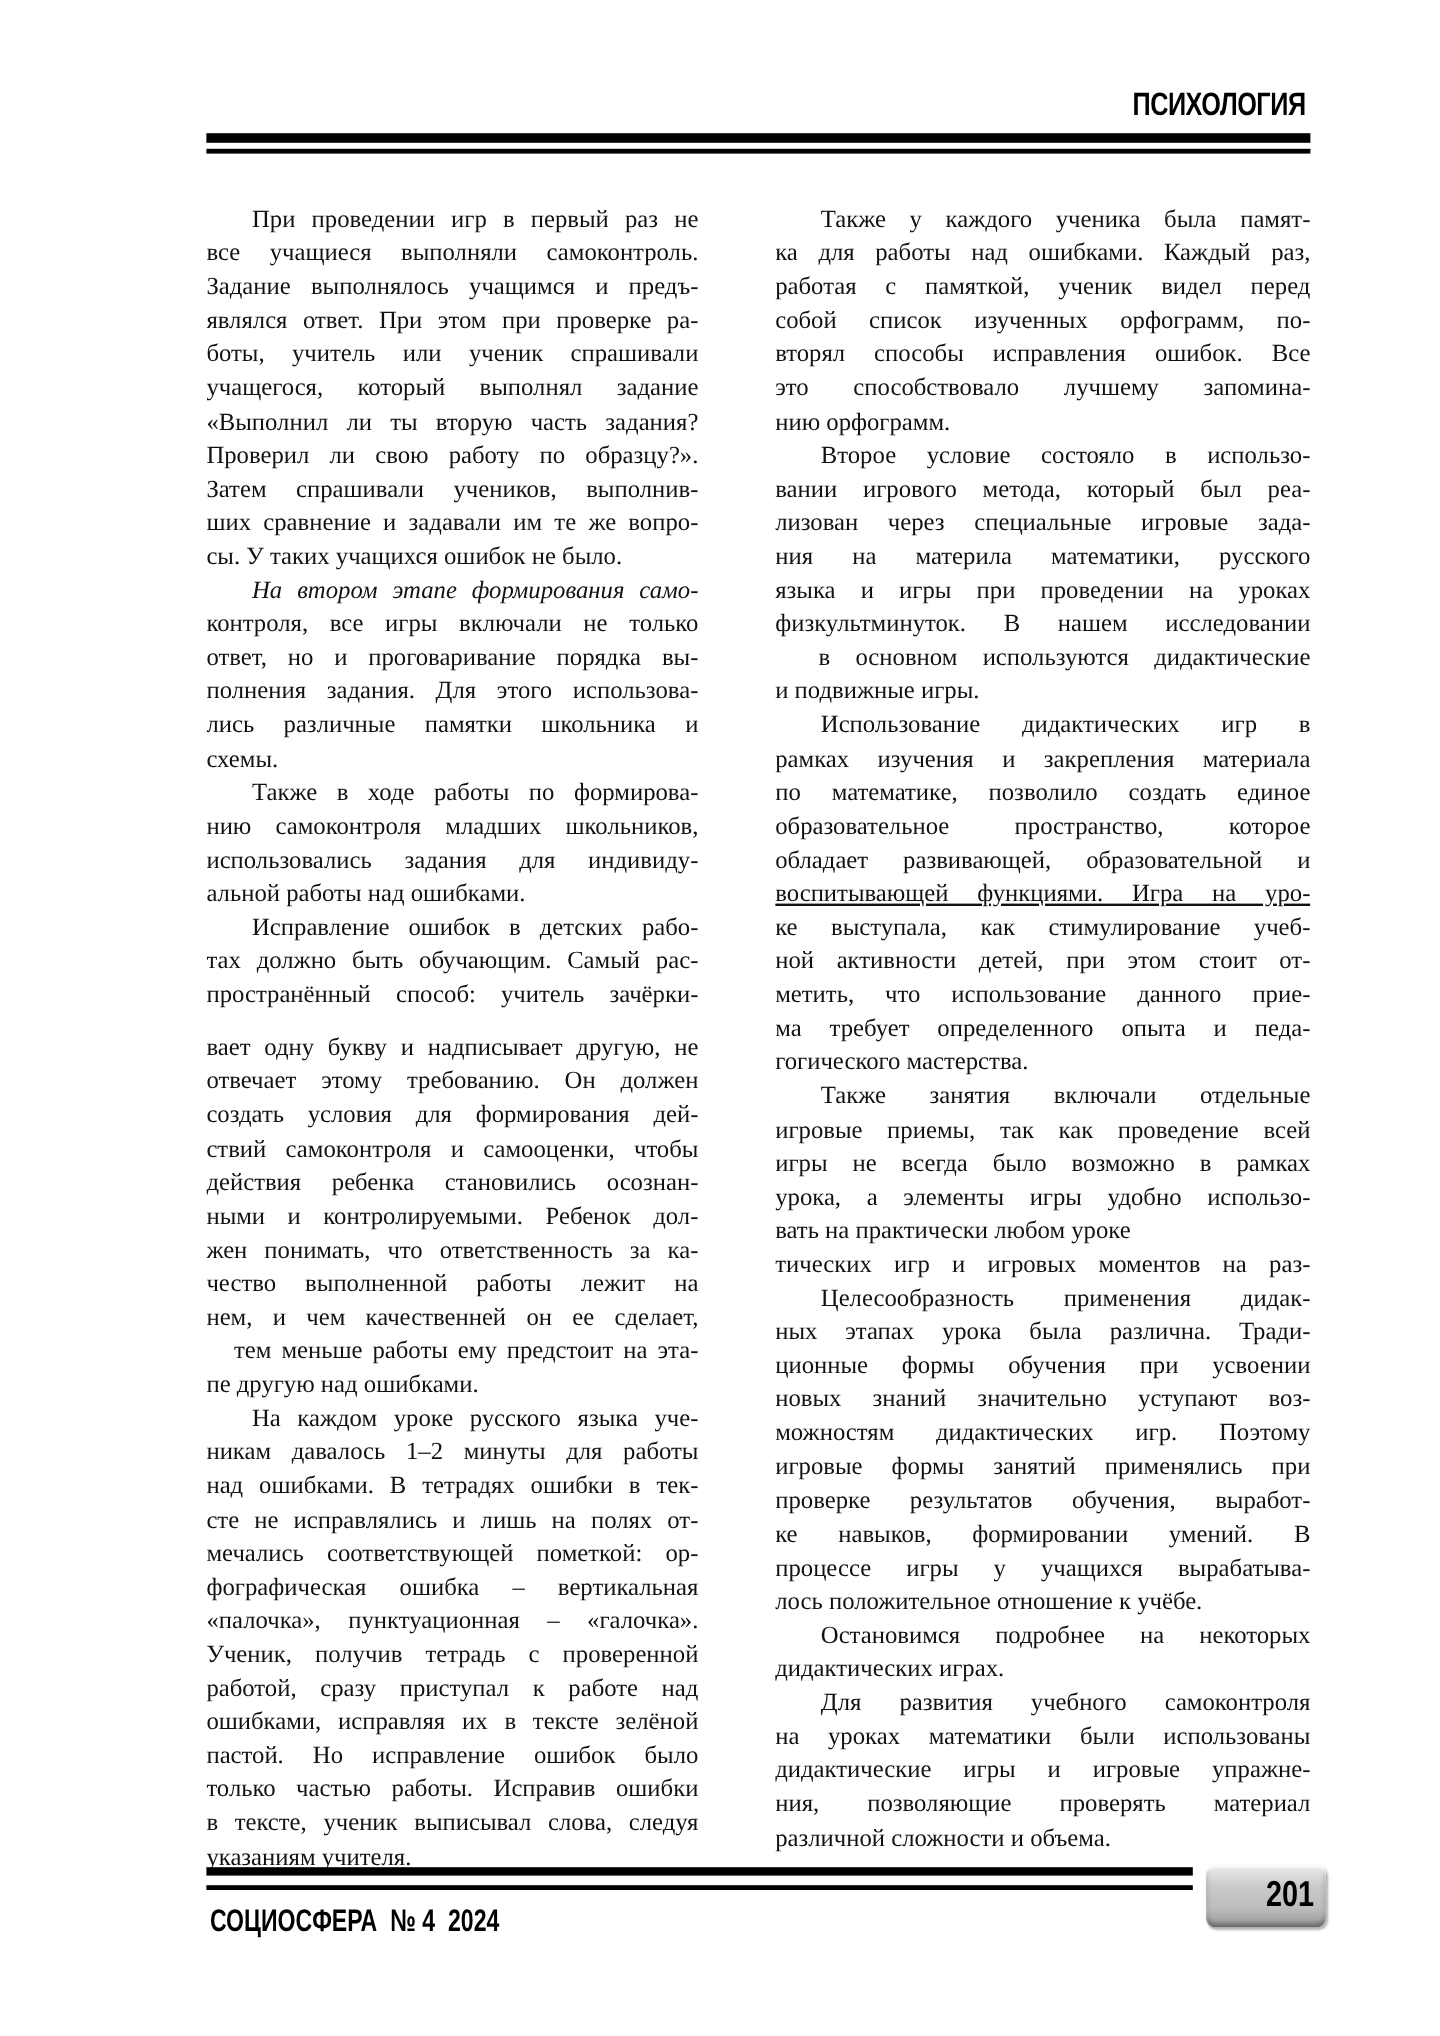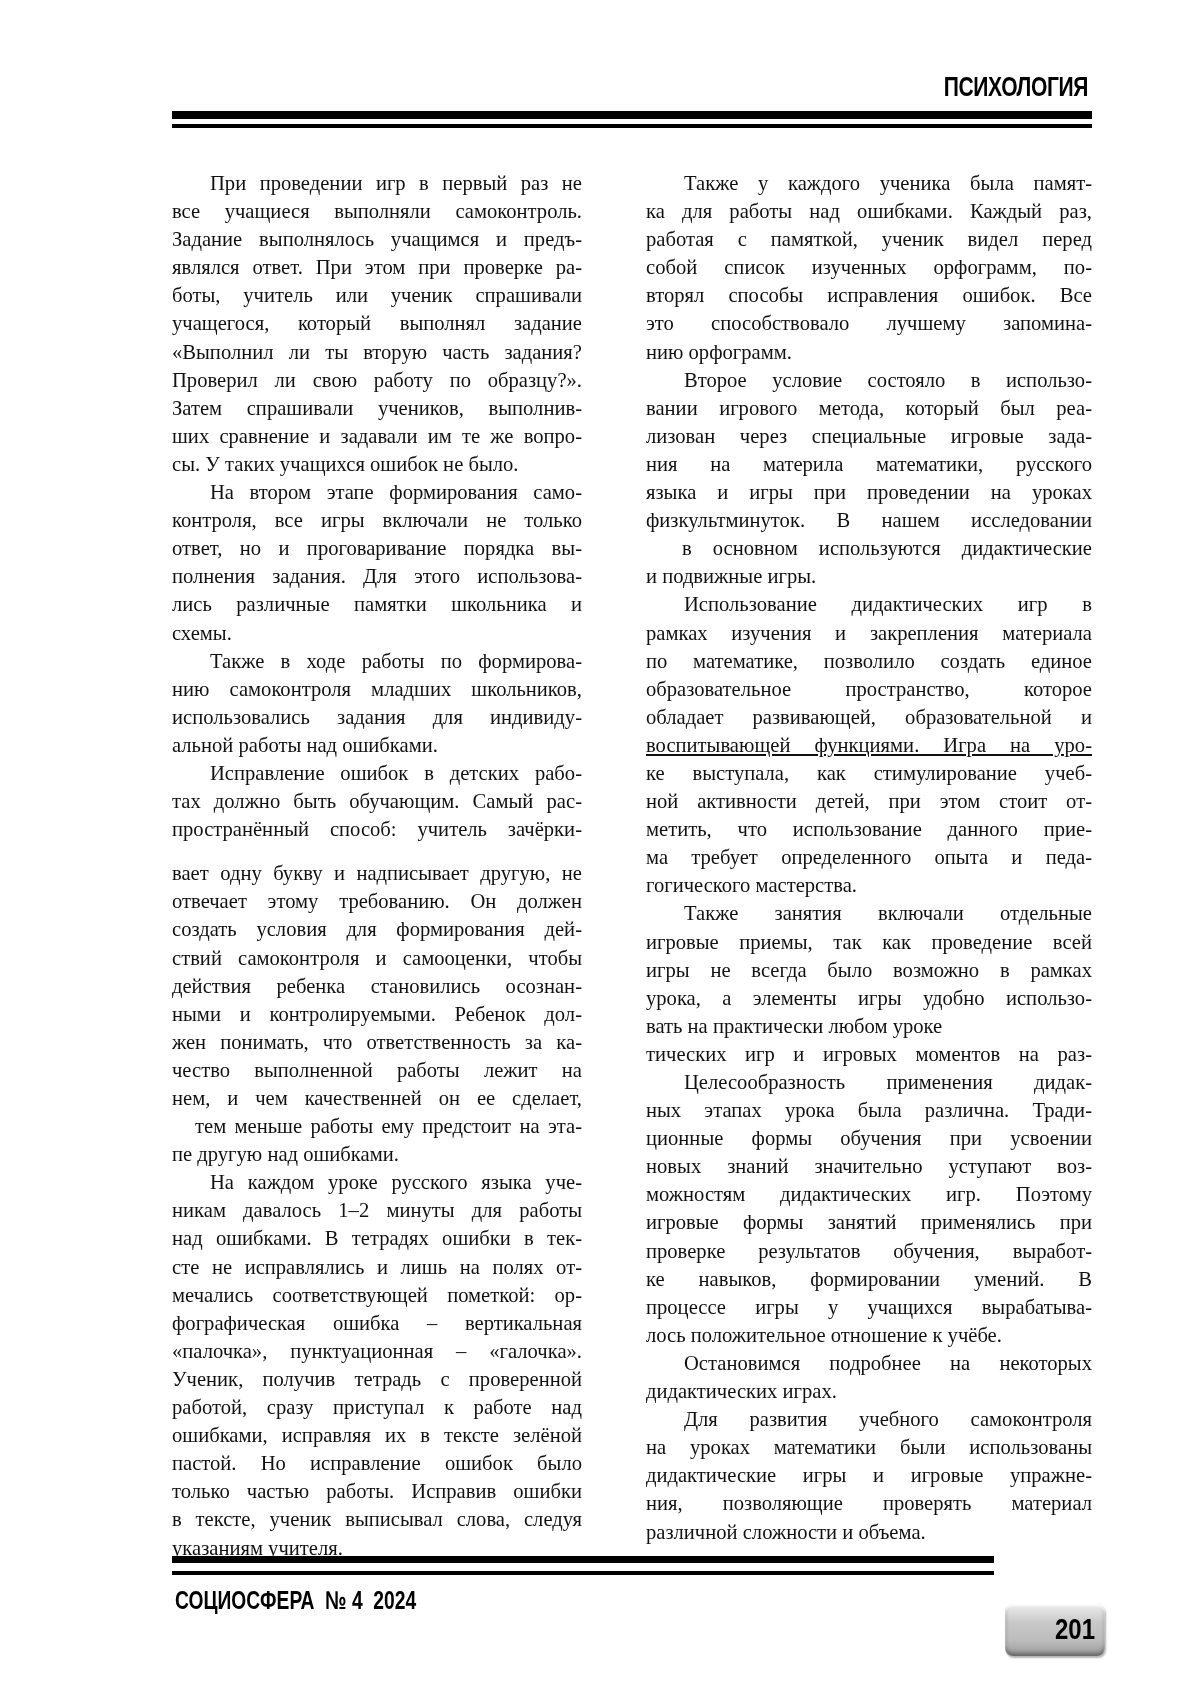--- a/index.html
+++ b/index.html
@@ -27,21 +27,21 @@
   }
   .line.last { text-align-last: left; }
   .line.indent { padding-left: 38px; }
   .journal {
     position: absolute; left: 175px; top: 1585px;
     font-family: "Liberation Sans", sans-serif; font-weight: bold;
     font-size: 26px; color: #000; white-space: pre;
     transform: scaleX(0.74); transform-origin: left center;
   }
   .page-badge {
-    position: absolute; left: 1005px; top: 1604px; width: 100px; height: 52px;
+    position: absolute; left: 1005px; top: 1554px; width: 100px; height: 52px;
     border-radius: 8px;
     background: linear-gradient(#eeeeee, #c9c9c9 35%, #bcbcbc 70%, #9a9a9a);
     box-shadow: inset 0 2px 2px rgba(255,255,255,0.9), inset 0 -3px 4px rgba(0,0,0,0.35), 1px 2px 2px rgba(0,0,0,0.3);
   }
   .page-number {
     position: absolute; right: 10px; top: 8px;
     font-family: "Liberation Sans", sans-serif; font-weight: bold;
     font-size: 30px; color: #000;
     transform: scaleX(0.8); transform-origin: right center;
   }
@@ -60,21 +60,21 @@
     <div class="line" style="white-space: normal; height: 28.1px; overflow: hidden;">все учащиеся выполняли самоконтроль.<span style="display:inline-block;width:100%;height:0"></span></div>
     <div class="line" style="white-space: normal; height: 28.1px; overflow: hidden;">Задание выполнялось учащимся и предъ-<span style="display:inline-block;width:100%;height:0"></span></div>
     <div class="line" style="white-space: normal; height: 28.1px; overflow: hidden;">являлся ответ. При этом при проверке ра-<span style="display:inline-block;width:100%;height:0"></span></div>
     <div class="line" style="white-space: normal; height: 28.1px; overflow: hidden;">боты, учитель или ученик спрашивали<span style="display:inline-block;width:100%;height:0"></span></div>
     <div class="line" style="white-space: normal; height: 28.1px; overflow: hidden;">учащегося, который выполнял задание<span style="display:inline-block;width:100%;height:0"></span></div>
     <div class="line" style="white-space: normal; height: 28.1px; overflow: hidden;">«Выполнил ли ты вторую часть задания?<span style="display:inline-block;width:100%;height:0"></span></div>
     <div class="line" style="white-space: normal; height: 28.1px; overflow: hidden;">Проверил ли свою работу по образцу?».<span style="display:inline-block;width:100%;height:0"></span></div>
     <div class="line" style="white-space: normal; height: 28.1px; overflow: hidden;">Затем спрашивали учеников, выполнив-<span style="display:inline-block;width:100%;height:0"></span></div>
     <div class="line" style="white-space: normal; height: 28.1px; overflow: hidden;">ших сравнение и задавали им те же вопро-<span style="display:inline-block;width:100%;height:0"></span></div>
     <div class="line last">сы. У таких учащихся ошибок не было.</div>
-    <div class="line indent" style="white-space: normal; height: 28.1px; overflow: hidden;">На втором этапе формирования само-<span style="display:inline-block;width:100%;height:0"></span></div>
+    <div class="line indent" style="white-space: normal; height: 28.1px; overflow: hidden; font-style: italic;">На втором этапе формирования само-<span style="display:inline-block;width:100%;height:0"></span></div>
     <div class="line" style="white-space: normal; height: 28.1px; overflow: hidden;">контроля, все игры включали не только<span style="display:inline-block;width:100%;height:0"></span></div>
     <div class="line" style="white-space: normal; height: 28.1px; overflow: hidden;">ответ, но и проговаривание порядка вы-<span style="display:inline-block;width:100%;height:0"></span></div>
     <div class="line" style="white-space: normal; height: 28.1px; overflow: hidden;">полнения задания. Для этого использова-<span style="display:inline-block;width:100%;height:0"></span></div>
     <div class="line" style="white-space: normal; height: 28.1px; overflow: hidden;">лись различные памятки школьника и<span style="display:inline-block;width:100%;height:0"></span></div>
     <div class="line last">схемы.</div>
     <div class="line indent" style="white-space: normal; height: 28.1px; overflow: hidden;">Также в ходе работы по формирова-<span style="display:inline-block;width:100%;height:0"></span></div>
     <div class="line" style="white-space: normal; height: 28.1px; overflow: hidden;">нию самоконтроля младших школьников,<span style="display:inline-block;width:100%;height:0"></span></div>
     <div class="line" style="white-space: normal; height: 28.1px; overflow: hidden;">использовались задания для индивиду-<span style="display:inline-block;width:100%;height:0"></span></div>
     <div class="line last">альной работы над ошибками.</div>
     <div class="line indent" style="white-space: normal; height: 28.1px; overflow: hidden;">Исправление ошибок в детских рабо-<span style="display:inline-block;width:100%;height:0"></span></div>

